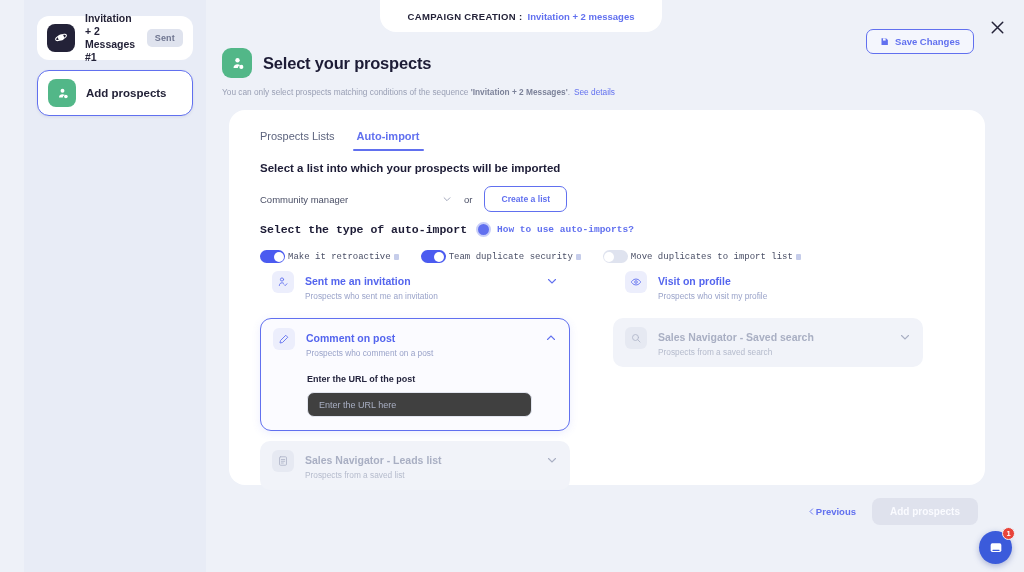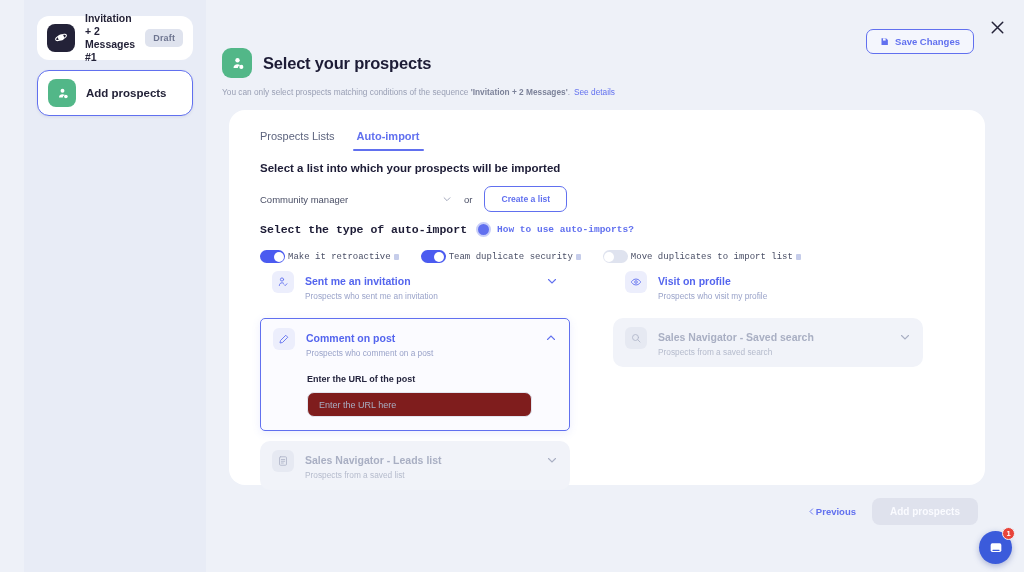--- a/index.html
+++ b/index.html
@@ -132,21 +132,21 @@
 
   .opt {
     position: relative; border-radius: 10px; padding: 9px 12px;
     display: flex; align-items: flex-start; gap: 11px;
   }
   .opt.plain { background: transparent; }
   .opt.muted { background: #f1f3f9; }
   .opt.selected {
     background: #fbfbff; border: 1.5px solid #6170ef;
     box-shadow: 0 2px 8px rgba(97,112,239,.12);
-    border-radius: 5px; padding: 9px 12px 13px;
+    border-radius: 11px; padding: 9px 12px 13px;
   }
   .opt-ico {
     width: 22px; height: 22px; border-radius: 6px; flex: 0 0 22px;
     display: flex; align-items: center; justify-content: center;
   }
   .opt-ico.blue { background: #eceefc; color: #6170ef; }
   .opt-ico.grey { background: #e6e9f2; color: #b2b8cb; }
   .opt-body { flex: 1; min-width: 0; }
   .opt-title { font-size: 10.5px; font-weight: 700; line-height: 14px; }
   .opt-title.blue { color: #5465ee; }
@@ -155,21 +155,21 @@
   .opt-desc.blue { color: #9aa3c9; }
   .opt-desc.grey { color: #b5bbcc; }
   .opt-chev { flex: 0 0 12px; padding-top: 4px; }
   .opt-chev.blue { color: #6170ef; }
   .opt-chev.grey { color: #a9afc3; }
 
   .opt-expand { padding: 4px 2px 0 1px; }
   .expand-label { font-size: 9px; font-weight: 700; color: #26263f; }
   .url-input {
     margin-top: 8px; width: 100%; height: 25px; border: 1px solid #e2e5ef;
-    border-radius: 7px; background: #7f1d1d; font-size: 9px; color: #9aa0b5;
+    border-radius: 7px; background: #404040; font-size: 9px; color: #9aa0b5;
     padding: 0 11px; font-family: "Liberation Sans", sans-serif; outline: none;
   }
   .url-input::placeholder { color: #a8aec2; }
 
   
   #footer { position: absolute; right: 46px; top: 498px; display: flex; align-items: center; gap: 16px; }
   #btn-prev { display: flex; align-items: center; gap: 0; font-size: 9.5px; font-weight: 700; color: #6170ef; cursor: pointer; }
   #btn-add {
     height: 27px; border-radius: 8px; background: #dfe2ed; color: #fafbff;
     font-size: 10px; font-weight: 600; display: flex; align-items: center;
@@ -199,37 +199,41 @@
   <div id="sidebar">
 
     <div class="side-card" id="side-card-campaign">
       <span class="side-ico dark">
         <svg width="14" height="14" viewBox="0 0 24 24" fill="none" stroke="#ffffff" stroke-width="1.8">
           <circle cx="12" cy="11" r="5.2" fill="#ffffff" stroke="none"></circle>
           <ellipse cx="12" cy="11" rx="10" ry="3.6" transform="rotate(-25 12 11)" stroke="#ffffff" fill="none"></ellipse>
         </svg>
       </span>
       <span class="side-txt">Invitation + 2 Messages #1</span>
-      <span class="badge-draft">Draft</span>
+      <span class="badge-draft">Sent</span>
     </div>
 
     <div class="side-card" id="side-card-addprospects">
       <span class="side-ico green">
         <svg width="15" height="15" viewBox="0 0 24 24" fill="#ffffff">
           <circle cx="12" cy="7.5" r="3.1"></circle>
           <path d="M6.4 18.2c0-3.1 2.5-5 5.6-5 1.3 0 2.5.3 3.4.9l-.3 1.1c-1.5.2-2.6 1.4-2.6 3h-6.1z"></path>
           <circle cx="17.4" cy="16.8" r="2.9"></circle>
         </svg>
       </span>
       <span class="side-txt single">Add prospects</span>
     </div>
   </div>
 
   <div id="topbar">
 
+    <div id="topnotch">
+      <span class="tn-label">CAMPAIGN CREATION :</span>
+      <span class="tn-value">Invitation + 2 messages</span>
+    </div>
 
     <div id="btn-save">
       <span>
         <svg width="9" height="9" viewBox="0 0 24 24" fill="#6170ef">
           <path d="M4 3h12l5 5v13H4z"></path>
           <rect x="8" y="3.6" width="7" height="6" fill="#f4f6fd"></rect>
         </svg>
       </span>
       <span>Save Changes</span>
     </div>

